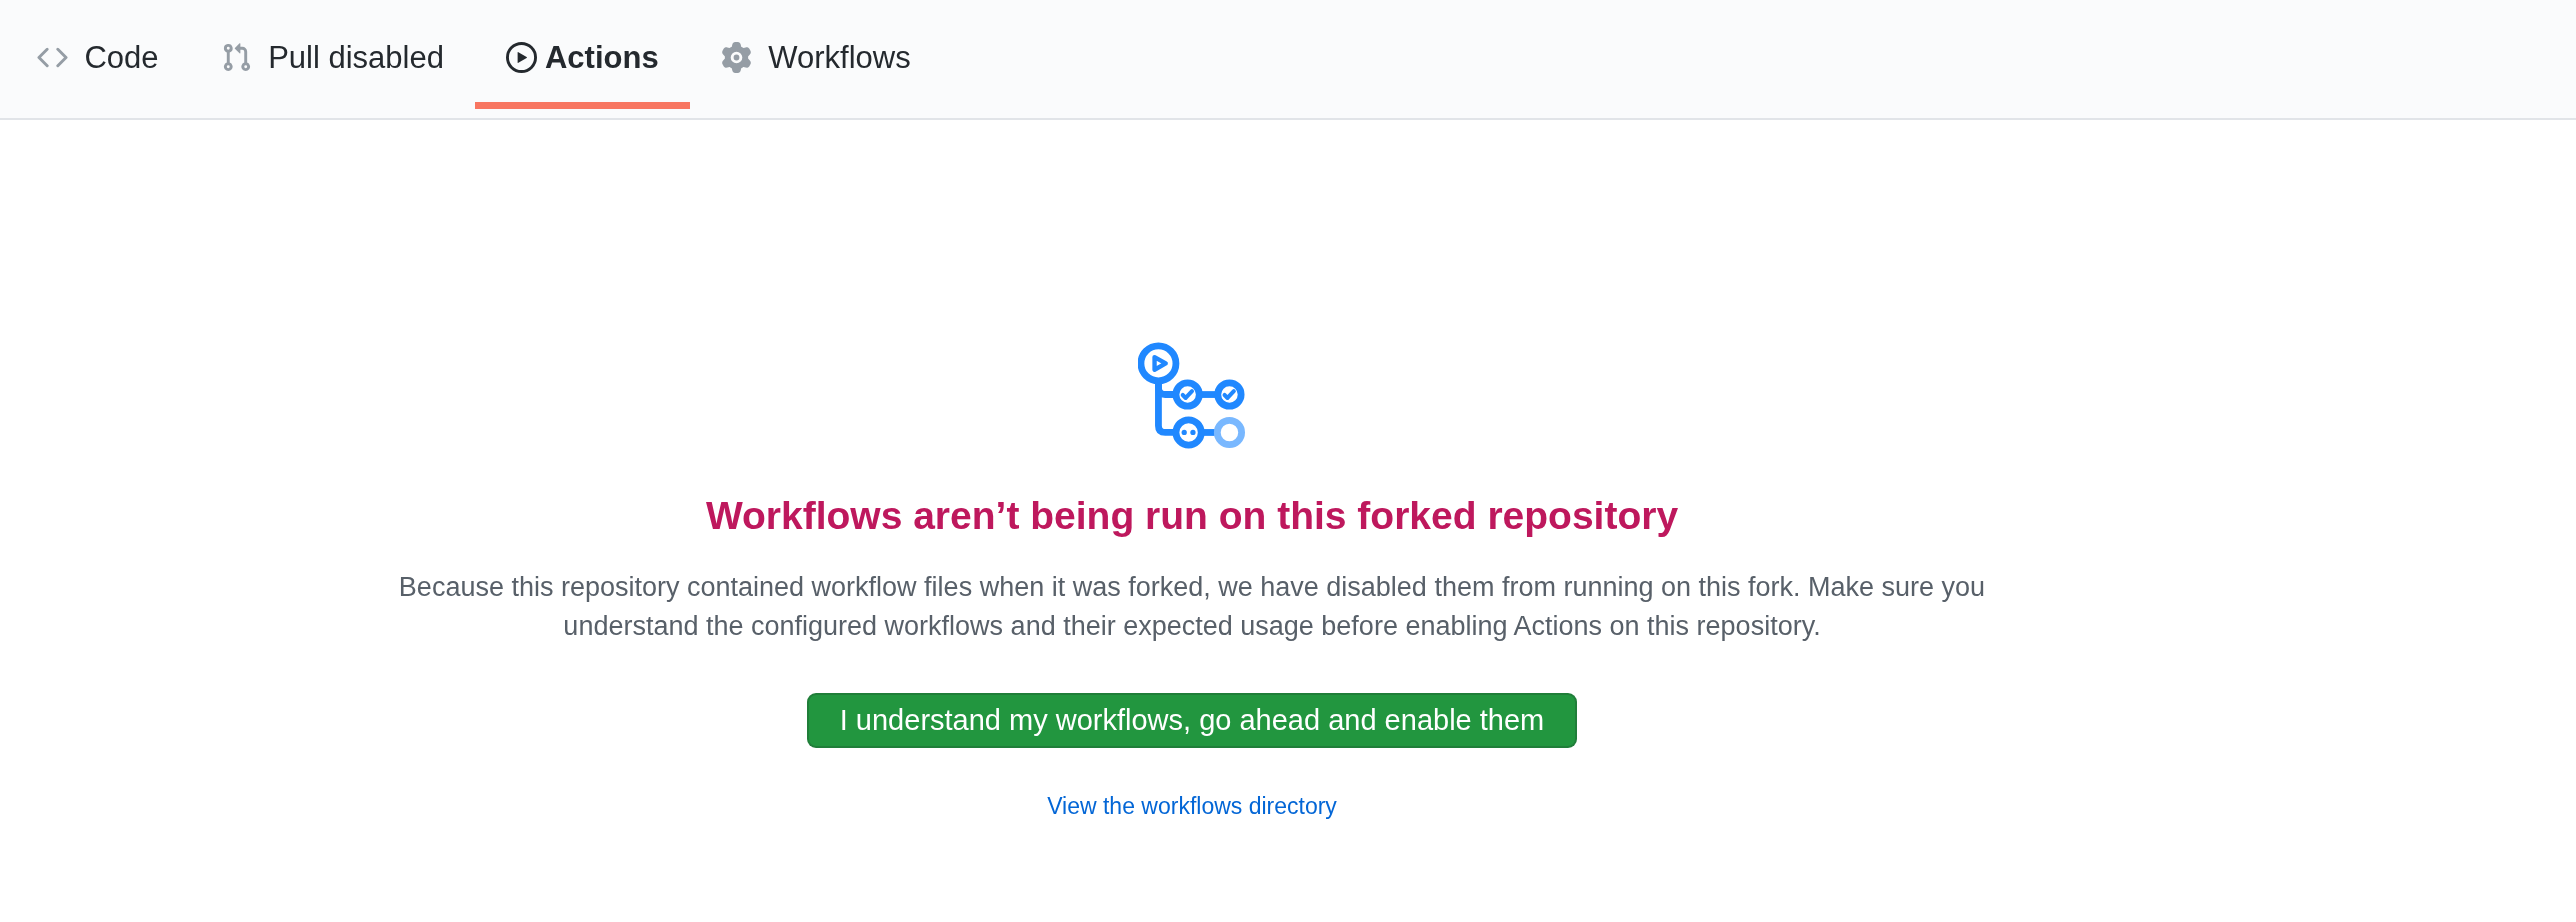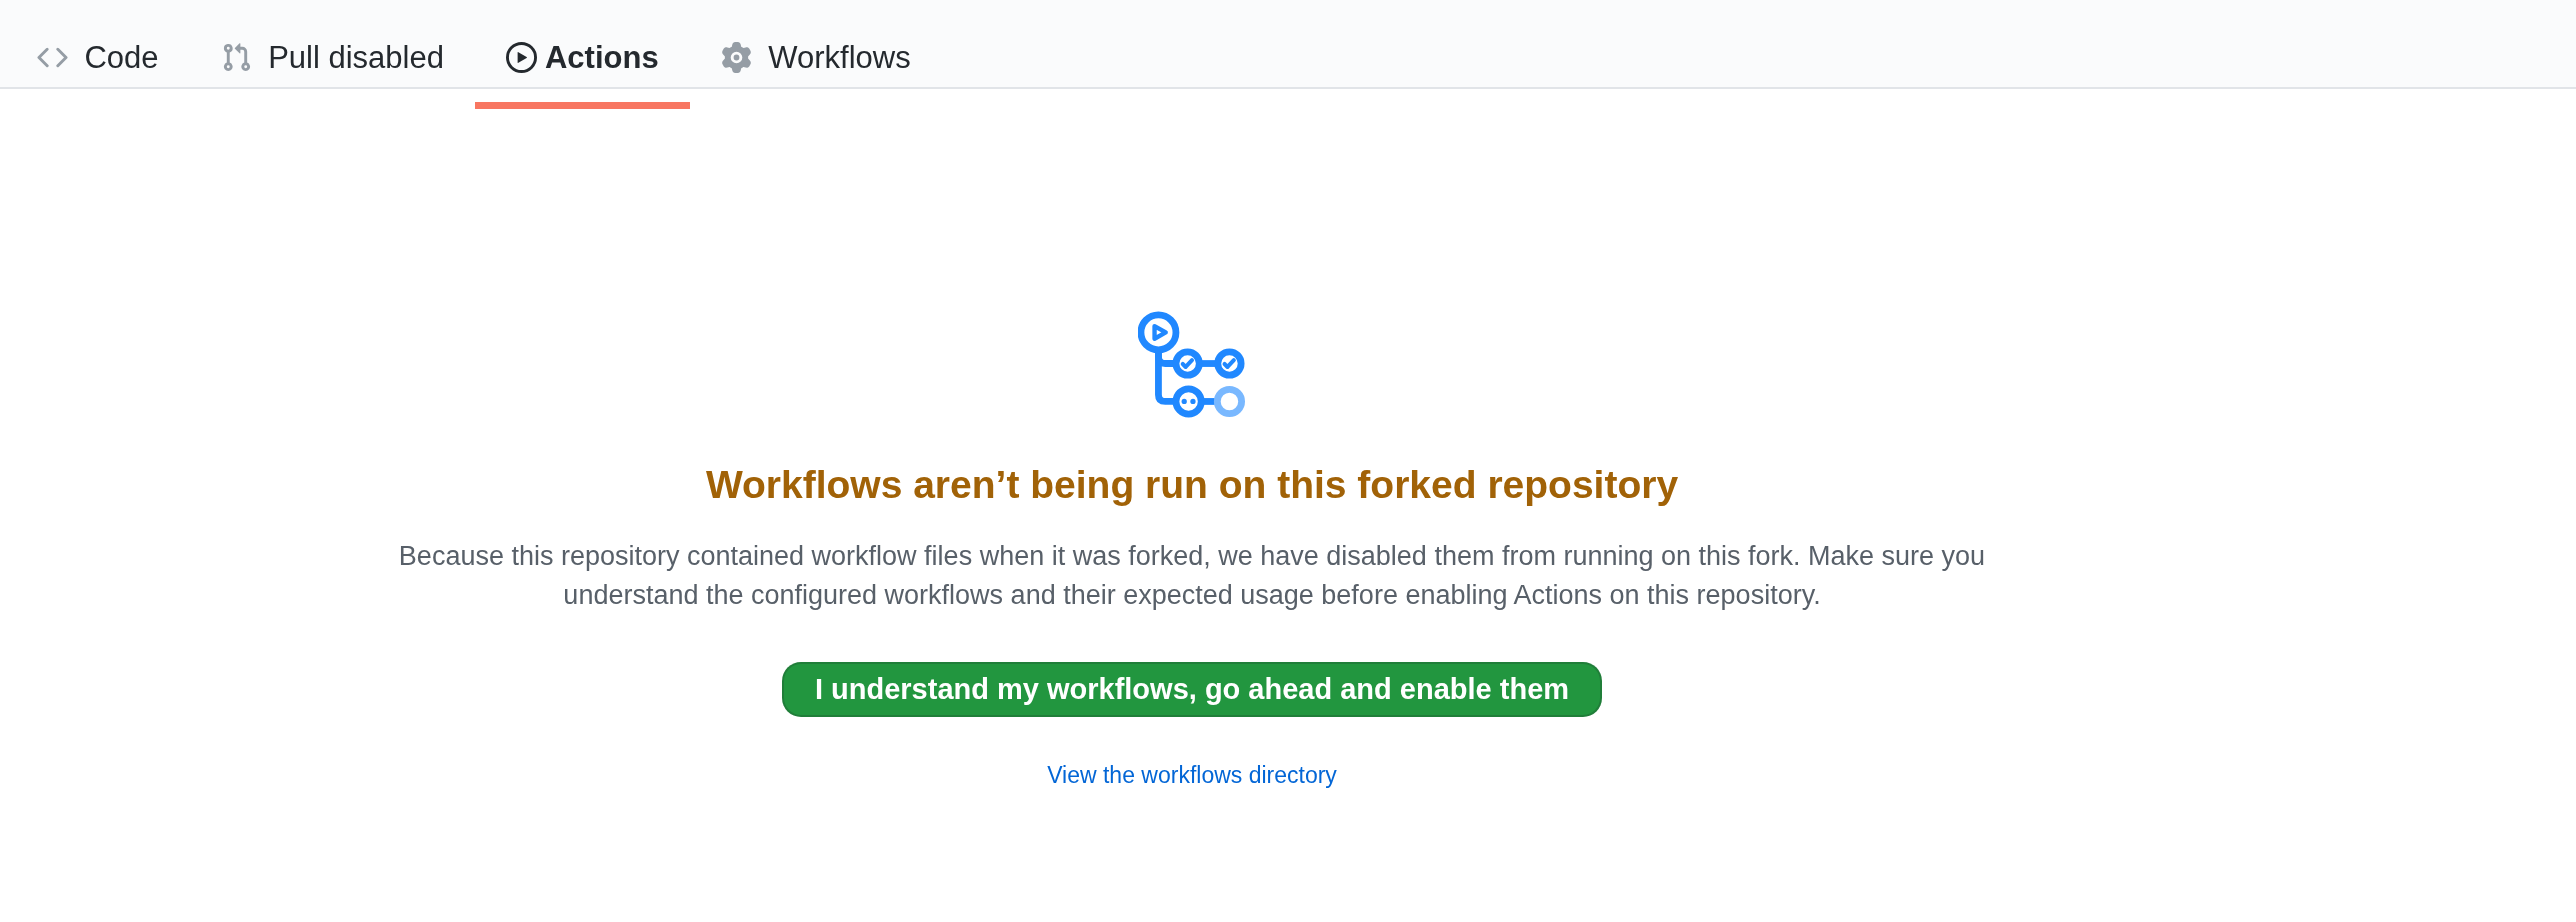--- a/index.html
+++ b/index.html
@@ -5,21 +5,21 @@
   * { margin: 0; padding: 0; box-sizing: border-box; }
   html, body { width: 2576px; height: 923px; overflow: hidden; }
   body {
     font-family: "Liberation Sans", sans-serif;
     background: #ffffff;
     color: #24292e;
   }
 
   
   .tabnav {
-    height: 89px;
+    height: 120px;
     background: #fafbfc;
     border-bottom: 2px solid #e1e4e8;
     display: flex;
     align-items: stretch;
     padding-left: 5.9px;
   }
   .tab {
     display: flex;
     align-items: center;
     gap: 16.6px;
@@ -38,41 +38,41 @@
   .tab.selected .ticon { color: #24292e; }
 
   
   .main { width: 2384px; text-align: center; }
   .wf-icon { width: 108px; height: 107px; margin: 222px auto 0; }
   .bs-heading {
     margin-top: 43px;
     font-size: 39px;
     line-height: 47px;
     font-weight: bold;
-    color: #a16207;
+    color: #be185d;
   }
   .bs-desc {
     margin: 29px auto 0;
     max-width: 1681px;
     font-size: 27px;
     line-height: 39px;
     color: #586069;
   }
   .bs-button {
     display: inline-block;
     margin-top: 47px;
     padding: 9.8px 31px;
     font-family: "Liberation Sans", sans-serif;
     font-size: 29px;
     line-height: 31px;
-    font-weight: bold;
+    font-weight: normal;
     color: #ffffff;
     background: #22963f;
     border: 2px solid rgba(27,31,35,0.2);
-    border-radius: 19px;
+    border-radius: 9px;
     cursor: pointer;
   }
   .bs-link-row { margin-top: 39px; }
   .bs-link {
     font-size: 23px;
     line-height: 39px;
     color: #0366d6;
     text-decoration: none;
     cursor: pointer;
   }

